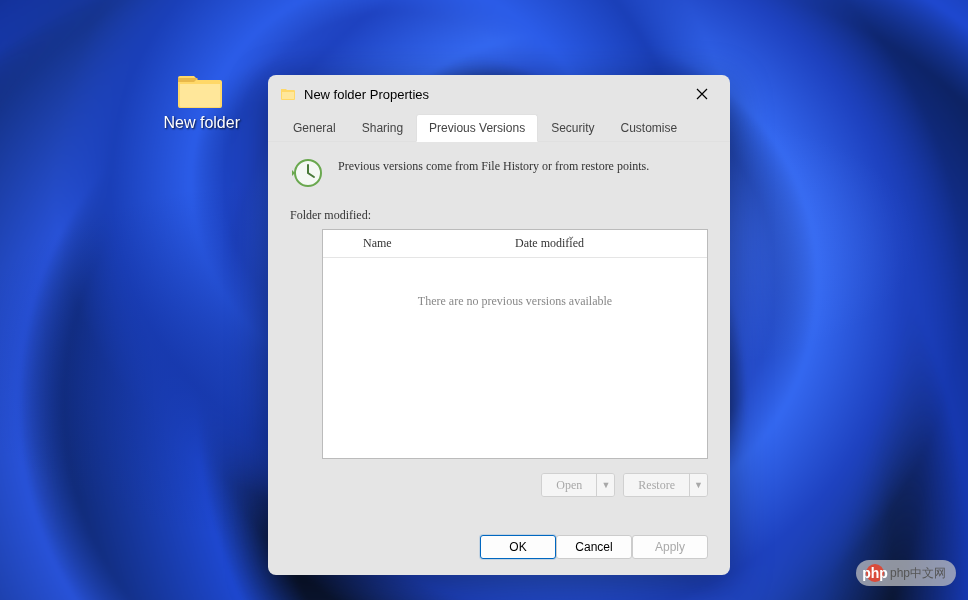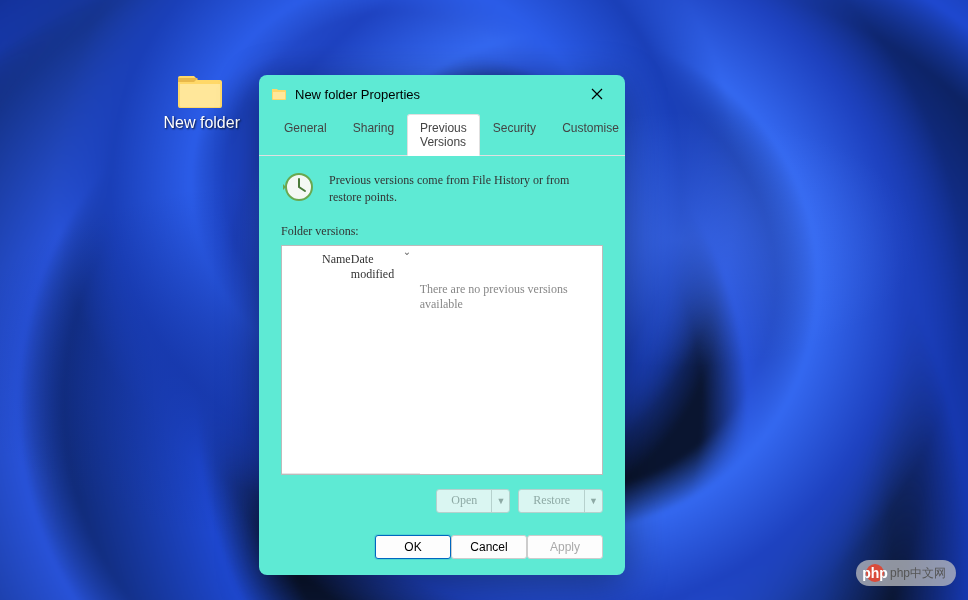--- a/index.html
+++ b/index.html
@@ -63,25 +63,25 @@
       width: 48px;
       height: 40px;
       margin: 0 auto 4px;
       position: relative;
     }
     .folder-graphic svg { width: 48px; height: 40px; }
 
     
     .dialog {
       position: absolute;
-      left: 259px;
+      left: 268px;
       top: 75px;
-      width: 366px;
+      width: 462px;
       height: 500px;
-      background: #5eead4;
+      background: #e5e5e5;
       border-radius: 8px;
       box-shadow: 0 10px 40px rgba(0,0,0,0.4);
       display: flex;
       flex-direction: column;
       overflow: hidden;
     }
     .titlebar {
       display: flex;
       align-items: center;
       padding: 8px 12px;
@@ -159,20 +159,22 @@
     .section-label {
       font-size: 12px;
       color: #333;
       margin-bottom: 6px;
     }
     .versions-list {
       border: 1px solid #bbb;
       height: 230px;
       background: #fff;
       display: flex;
+      flex-direction: column;
+      margin-left: 32px;
     }
     .list-header {
       display: flex;
       border-bottom: 1px solid #e5e5e5;
       padding: 6px 0;
     }
     .list-col-name {
       width: 50%;
       padding-left: 40px;
       font-size: 12px;
@@ -332,21 +334,21 @@
       <div class="history-icon">
         <svg viewBox="0 0 34 34">
           <circle cx="18" cy="17" r="13" fill="#f4f8f4" stroke="#6aa84f" stroke-width="2"></circle>
           <path d="M18 9 L18 17 L24 21" stroke="#4a7a3a" stroke-width="2" fill="none" stroke-linecap="round"></path>
           <path d="M5 17 L2 14 L2 20 Z" fill="#6aa84f"></path>
         </svg>
       </div>
       <div class="info-text">Previous versions come from File History or from restore points.</div>
     </div>
 
-    <div class="section-label">Folder versions:</div>
+    <div class="section-label">Folder modified:</div>
 
     <div class="versions-list">
       <div class="list-header">
         <div class="list-col-name">Name</div>
         <div class="list-col-date">
           <span class="sort-arrow">⌄</span>
           <span>Date modified</span>
         </div>
       </div>
       <div class="list-empty">There are no previous versions available</div>

